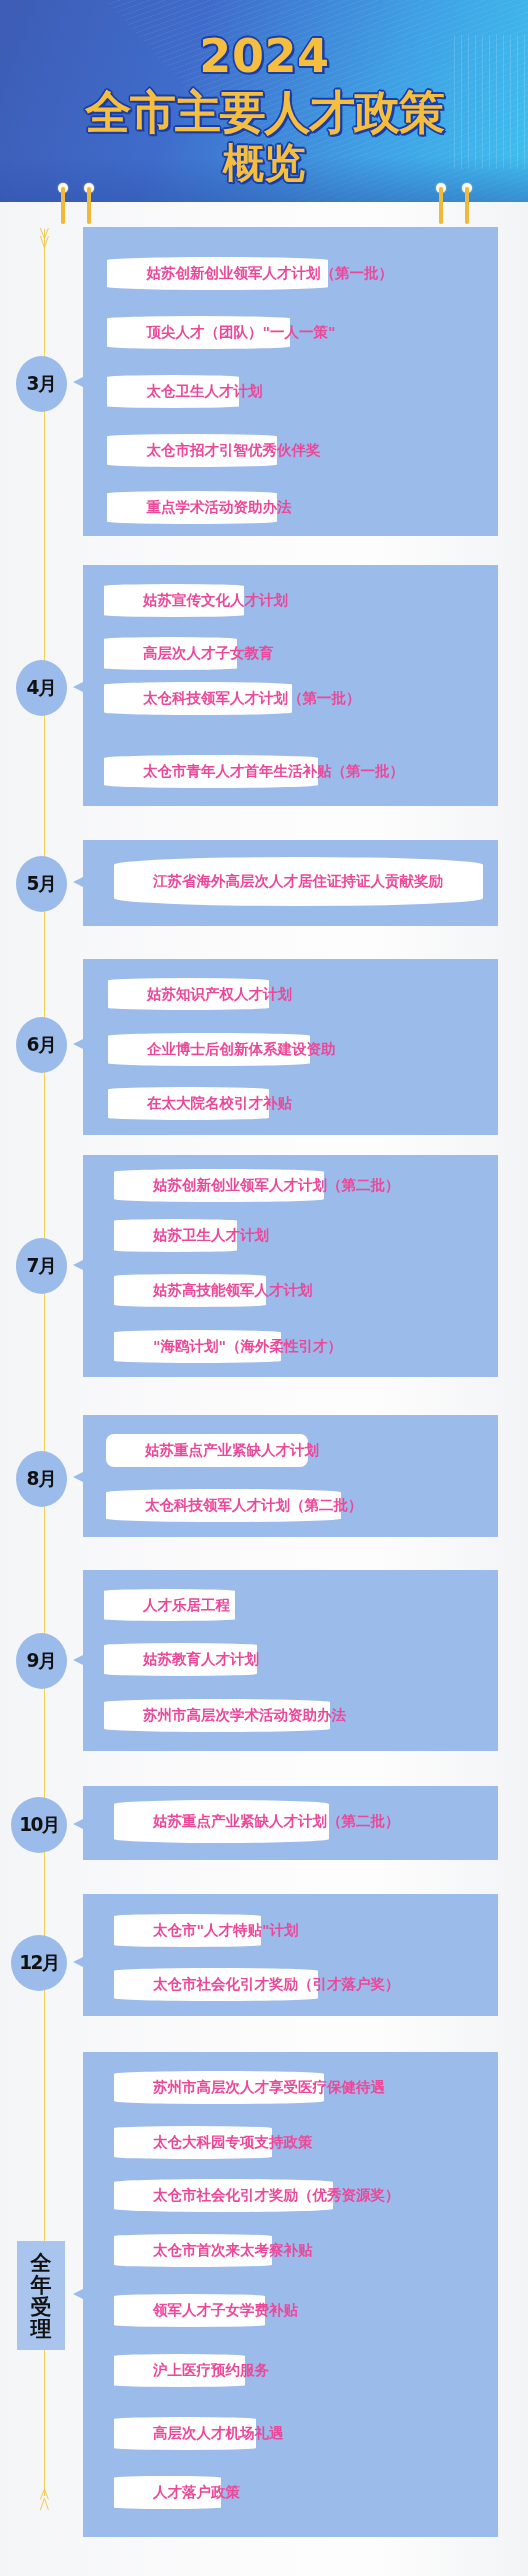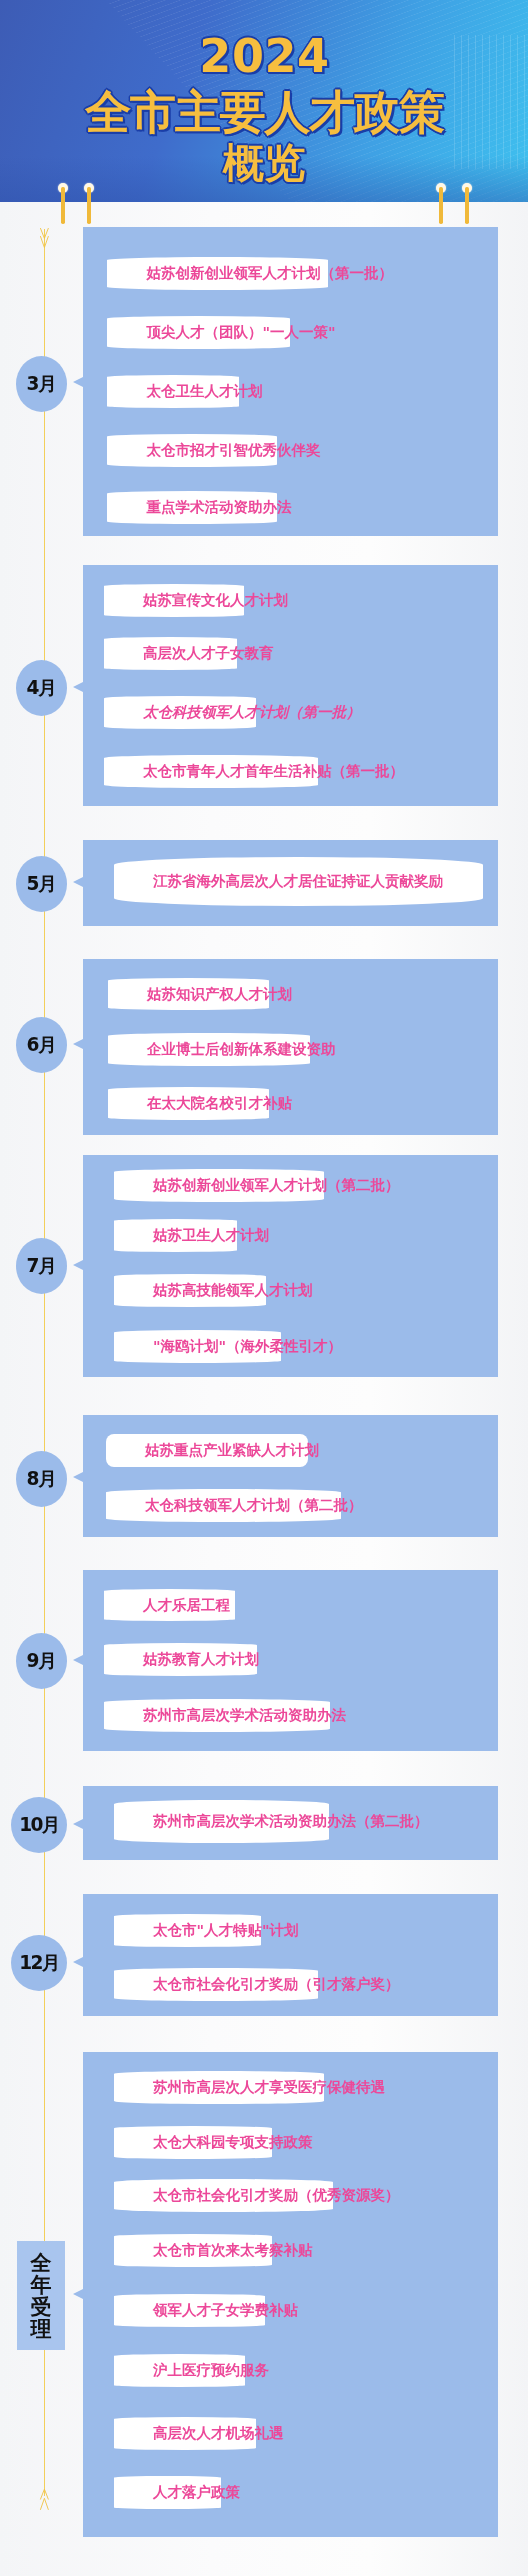--- a/index.html
+++ b/index.html
@@ -136,21 +136,21 @@
   <div class="pill" style="left:24.4px; top:148px; width:132px; height:32.5px;">太仓卫生人才计划</div>
   <div class="pill" style="left:24.4px; top:207px; width:170px; height:32.5px;">太仓市招才引智优秀伙伴奖</div>
   <div class="pill" style="left:24.4px; top:264px; width:170px; height:32.5px;">重点学术活动资助办法</div>
 </div>
 <div class="month" style="top:356px;">3月</div>
 <div class="callout" style="top:377px;"></div>
 
 <div class="panel" style="top:565px; height:241px;">
   <div class="pill" style="left:21px; top:19px; width:140px; height:32.5px;">姑苏宣传文化人才计划</div>
   <div class="pill" style="left:21px; top:72px; width:133px; height:32.5px;">高层次人才子女教育</div>
-  <div class="pill" style="left:21px; top:131px; width:152px; height:32.5px;font-style:italic;">太仓科技领军人才计划（第一批）</div>
+  <div class="pill" style="left:21px; top:117px; width:188px; height:32.5px;">太仓科技领军人才计划（第一批）</div>
   <div class="pill" style="left:21px; top:190px; width:214px; height:32.5px;">太仓市青年人才首年生活补贴（第一批）</div>
 </div>
 <div class="month" style="top:660px;">4月</div>
 <div class="callout" style="top:682px;"></div>
 
 <div class="panel" style="top:840px; height:86px;">
   <div class="pill multi" style="left:31px; top:17px; width:369px; height:49px; padding-left:39px; font-size:14.5px;">江苏省海外高层次人才居住证持证人贡献奖励</div>
 </div>
 <div class="month" style="top:856px;">5月</div>
 <div class="callout" style="top:877px;"></div>
@@ -181,21 +181,21 @@
 
 <div class="panel" style="top:1570px; height:181px;">
   <div class="pill" style="left:21px; top:18.6px; width:131px; height:32.5px;">人才乐居工程</div>
   <div class="pill" style="left:21px; top:73px; width:153px; height:32.5px;">姑苏教育人才计划</div>
   <div class="pill" style="left:21px; top:129px; width:226px; height:32.5px;">苏州市高层次学术活动资助办法</div>
 </div>
 <div class="month" style="top:1633px;">9月</div>
 <div class="callout" style="top:1655px;"></div>
 
 <div class="panel" style="top:1786px; height:74px;">
-  <div class="pill" style="left:31px; top:14px; width:215px; height:43px;">苏州市高层次学术活动资助办法（第二批）</div>
+  <div class="pill" style="left:31px; top:14px; width:215px; height:43px;">姑苏重点产业紧缺人才计划（第二批）</div>
 </div>
 <div class="month" style="top:1797px; left:11px; width:56px; letter-spacing:-1.7px;">10月</div>
 <div class="callout" style="top:1819px;"></div>
 
 <div class="panel" style="top:1894px; height:122px;">
   <div class="pill" style="left:31px; top:20px; width:147px; height:32.5px;">太仓市"人才特贴"计划</div>
   <div class="pill" style="left:31px; top:74px; width:204px; height:32.5px;">太仓市社会化引才奖励（引才落户奖）</div>
 </div>
 <div class="month" style="top:1935px; left:11px; width:56px; letter-spacing:-1.7px;">12月</div>
 <div class="callout" style="top:1957px;"></div>

